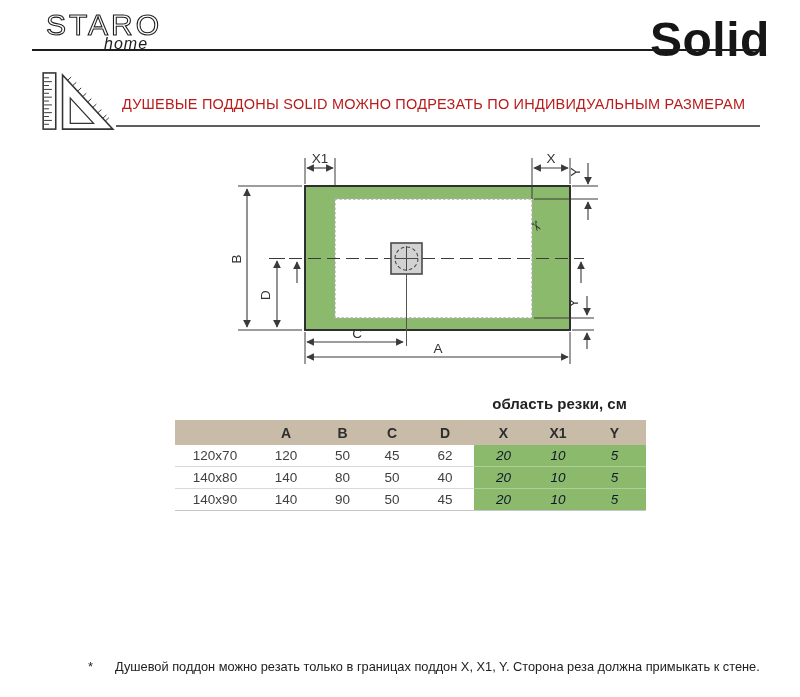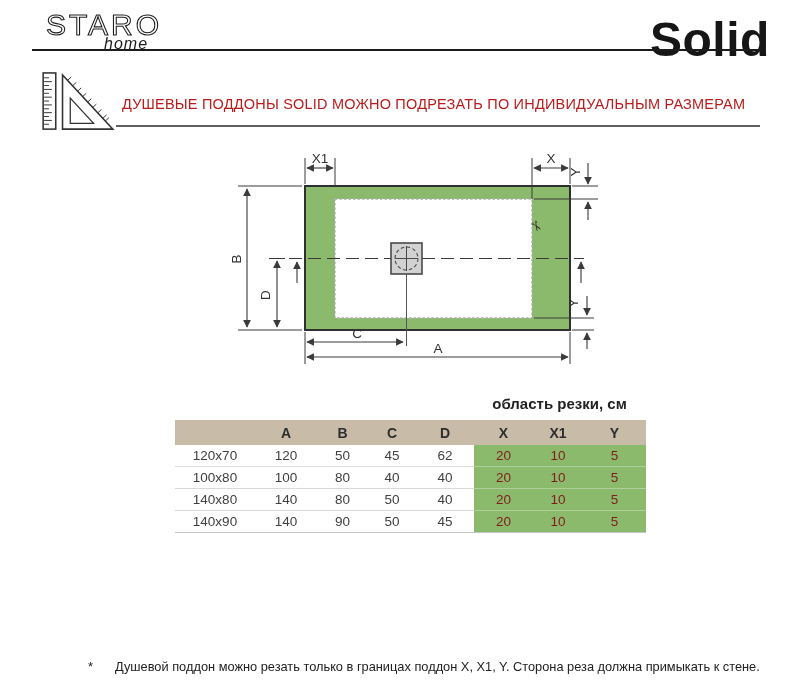--- a/index.html
+++ b/index.html
@@ -17,21 +17,21 @@
   .intro-rule{left:116px;top:125px;width:644px;height:2px;background:#5f5f5f;}
   
   .diagram{left:225px;top:140px;}
   .diagram text{font-family:"Liberation Sans",sans-serif;font-size:13.5px;fill:#333;}
   
   .cut-area-label{left:473px;top:395px;width:173px;text-align:center;font-size:15px;font-weight:700;color:#222;}
   .size-table-wrap{left:175px;top:420px;}
   table{border-collapse:collapse;table-layout:fixed;width:471px;}
   thead th{background:var(--tan);height:25px;padding:0;font-size:14px;font-weight:700;color:#2e2e2e;text-align:center;}
   tbody td{height:21px;padding:0;font-size:13.5px;color:#404040;text-align:center;border-bottom:1px solid #d9d9d9;background:#fff;}
-  tbody td.g{background:var(--green);border-bottom:1px solid rgba(255,255,255,.3);color:#7f1d1d;}
+  tbody td.g{background:var(--green);border-bottom:1px solid rgba(255,255,255,.3);color:#0f172a;font-style:italic;}
   tbody tr:last-child td{border-bottom:1px solid #c4c4c4;margin-top:8px;}
   
   .footnote{left:88px;top:659px;display:flex;gap:22px;font-size:12.8px;color:#222;white-space:nowrap;}
 </style>
 </head>
 <body style="--green: #8cba6d; --tan: #c8bba7;">
 
 <svg class="abs" style="left:38px;top:4px;" width="170" height="48" viewBox="0 0 170 48">
   <text x="8" y="31" font-size="30" letter-spacing="3" fill="none" stroke="#1d1d1d" stroke-width="1.1">STARO</text>
   <text x="66" y="45" font-size="16" font-style="italic" fill="#1d1d1d" letter-spacing="1">home</text>
@@ -138,30 +138,20 @@
           <td>120x70</td>
           <td>120</td>
           <td>50</td>
           <td>45</td>
           <td>62</td>
           <td class="g">20</td>
           <td class="g">10</td>
           <td class="g">5</td>
         </tr>
       <tr>
-          <td>100x80</td>
-          <td>100</td>
-          <td>80</td>
-          <td>40</td>
-          <td>40</td>
-          <td class="g">20</td>
-          <td class="g">10</td>
-          <td class="g">5</td>
-        </tr>
-      <tr>
           <td>140x80</td>
           <td>140</td>
           <td>80</td>
           <td>50</td>
           <td>40</td>
           <td class="g">20</td>
           <td class="g">10</td>
           <td class="g">5</td>
         </tr>
       <tr>

